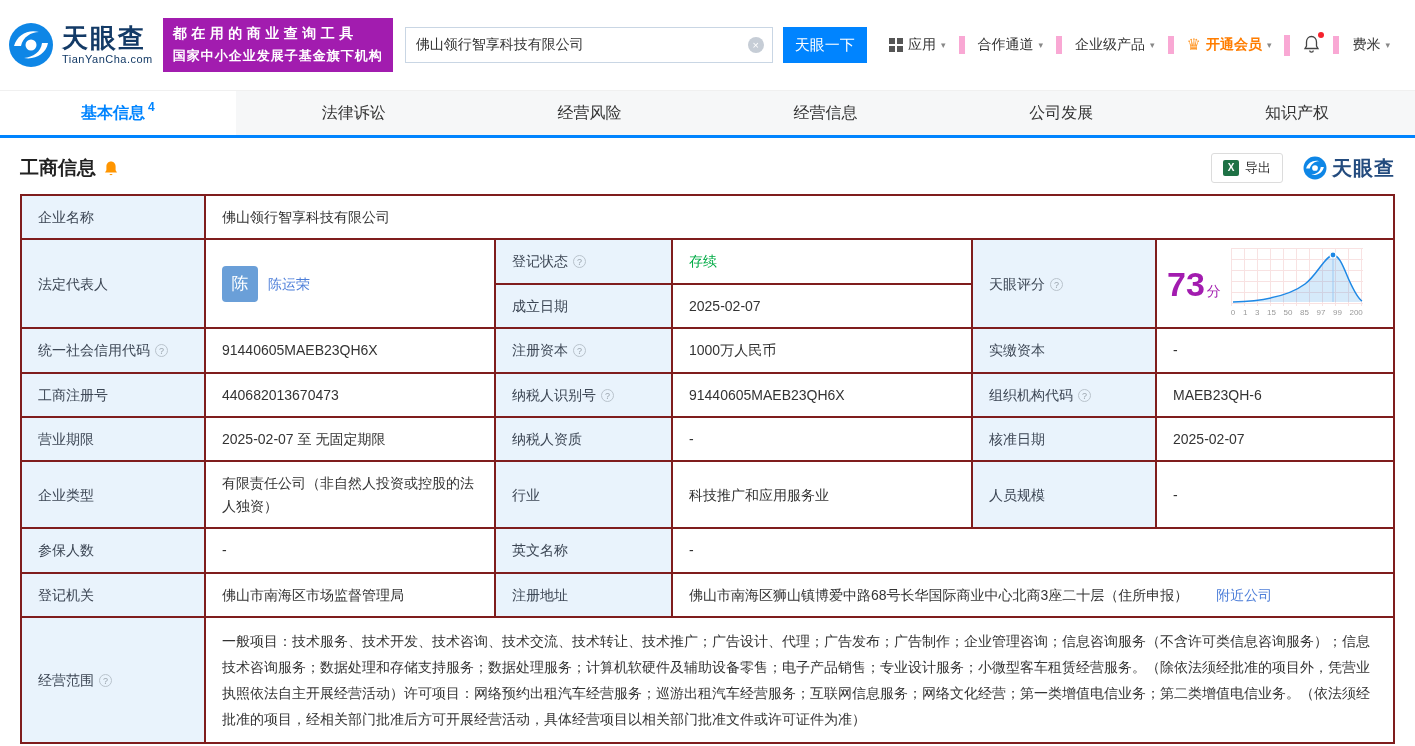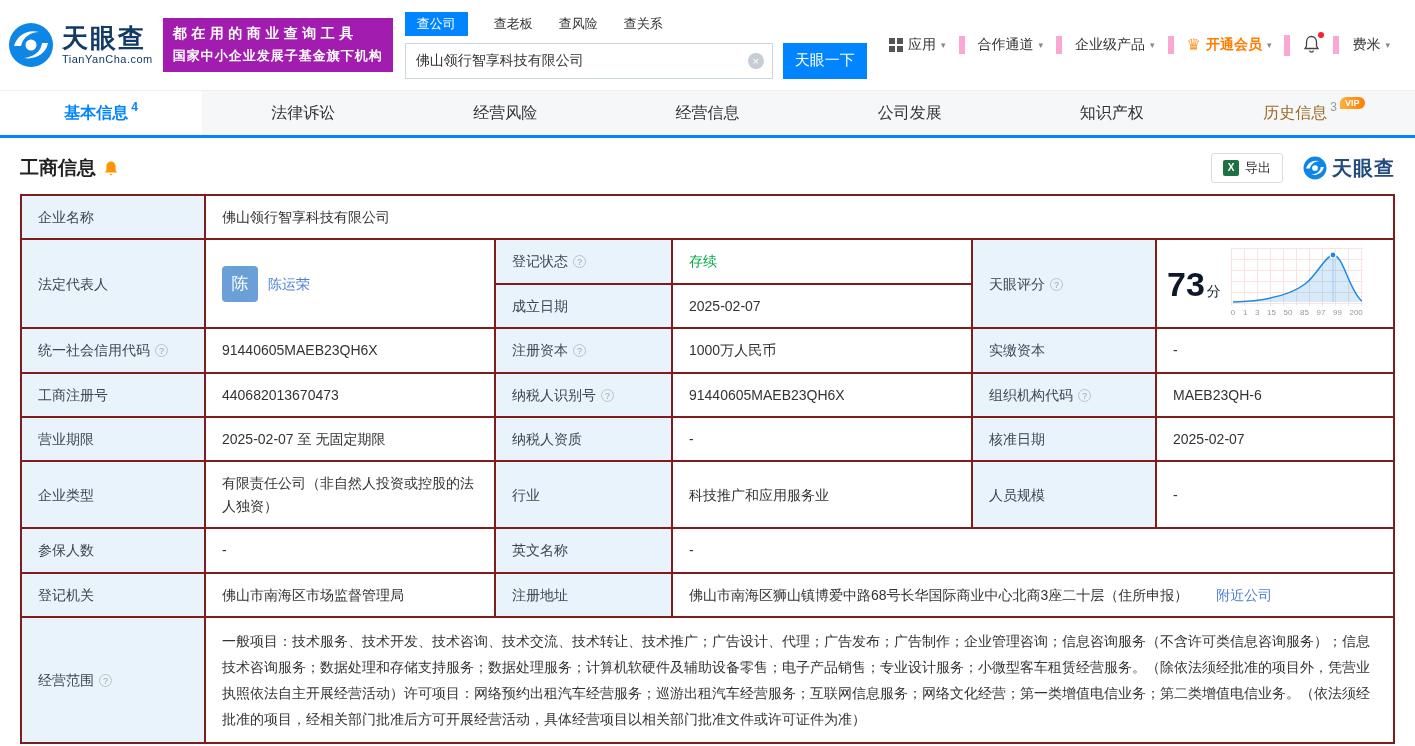--- a/index.html
+++ b/index.html
@@ -59,21 +59,21 @@
   table.info { border-collapse:collapse; margin:0 20px; width:1375px; table-layout:fixed; }
   .info td { border:2px solid #7f1d1d; padding:10px 16px; font-size:14px; line-height:1.6; vertical-align:middle; word-break:break-all; }
   .info td.lbl { background:#e9f3fc; color:#3c4654; }
   .q { display:inline-block; width:13px; height:13px; border:1px solid #b9c3cc; border-radius:50%; color:#9aa4ad; font-size:9px; line-height:12px; text-align:center; margin-left:5px; vertical-align:1px; cursor:pointer; }
   .link { color:#4e7fd9; cursor:pointer; }
   .green { color:#00ab45; }
   .rep { display:flex; align-items:center; gap:10px; }
   .avatar { width:36px; height:36px; background:#6a9fd8; border-radius:4px; color:#fff; font-size:17px; display:flex; align-items:center; justify-content:center; }
   .score-cell { padding:6px 10px !important; }
   .score-wrap { display:flex; align-items:center; gap:10px; }
-  .score-num { font-size:34px; font-weight:bold; color:#0f172a; line-height:1; white-space:nowrap; }
+  .score-num { font-size:34px; font-weight:bold; color:#a21caf; line-height:1; white-space:nowrap; }
   .score-unit { font-size:14px; font-weight:normal; margin-left:2px; }
   .chart-box { width:132px; }
   .chart-grid { width:132px; height:58px;
     background-image:repeating-linear-gradient(#f8e2e2 0 1px, transparent 1px 11px),
                      repeating-linear-gradient(90deg,#f8e2e2 0 1px, transparent 1px 13px); }
   .ticks { display:flex; justify-content:space-between; width:132px; font-size:8px; color:#999; margin-top:1px; }
   .addr-flex { display:flex; align-items:center; }
   .addr-flex .nearby { margin-left:28px; white-space:nowrap; }
   .scope-td { line-height:26px !important; }
 </style>
@@ -93,26 +93,20 @@
       <div class="domain">TianYanCha.com</div>
     </div>
   </div>
 
   <div class="slogan">
     <div class="l1">都在用的商业查询工具</div>
     <div class="l2">国家中小企业发展子基金旗下机构</div>
   </div>
 
   <div class="search-area">
-    <div class="search-tabs">
-      <span class="stab active">查公司</span>
-      <span class="stab">查老板</span>
-      <span class="stab">查风险</span>
-      <span class="stab">查关系</span>
-    </div>
     <div class="search-row">
       <div class="input-wrap">
         <input class="search-input" value="佛山领行智享科技有限公司" style="">
         <span class="clear-ic">×</span>
       </div>
       <button class="search-btn">天眼一下</button>
     </div>
   </div>
 
   <div class="top-menu">
@@ -167,25 +161,20 @@
     <span>经营风险</span>
   </div>
   <div class="tab">
     <span>经营信息</span>
   </div>
   <div class="tab">
     <span>公司发展</span>
   </div>
   <div class="tab">
     <span>知识产权</span>
-  </div>
-  <div class="tab history">
-    <span>历史信息</span>
-    <span class="cnt cnt-gray">3</span>
-    <span class="vip-badge">VIP</span>
   </div>
 </div>
 
 <div class="section-head">
   <span class="sec-title">工商信息</span>
   <svg class="bell-org" width="16" height="17" viewBox="0 0 16 17">
     <path d="M8 1.5 C5.2 1.5 3.4 3.8 3.4 6.5 L3.4 10.2 L2 12.4 L14 12.4 L12.6 10.2 L12.6 6.5 C12.6 3.8 10.8 1.5 8 1.5 Z" fill="#ff9500"></path>
     <path d="M6.4 14 a1.7 1.7 0 0 0 3.2 0" fill="#ff9500"></path>
   </svg>
   <div class="sec-right">

